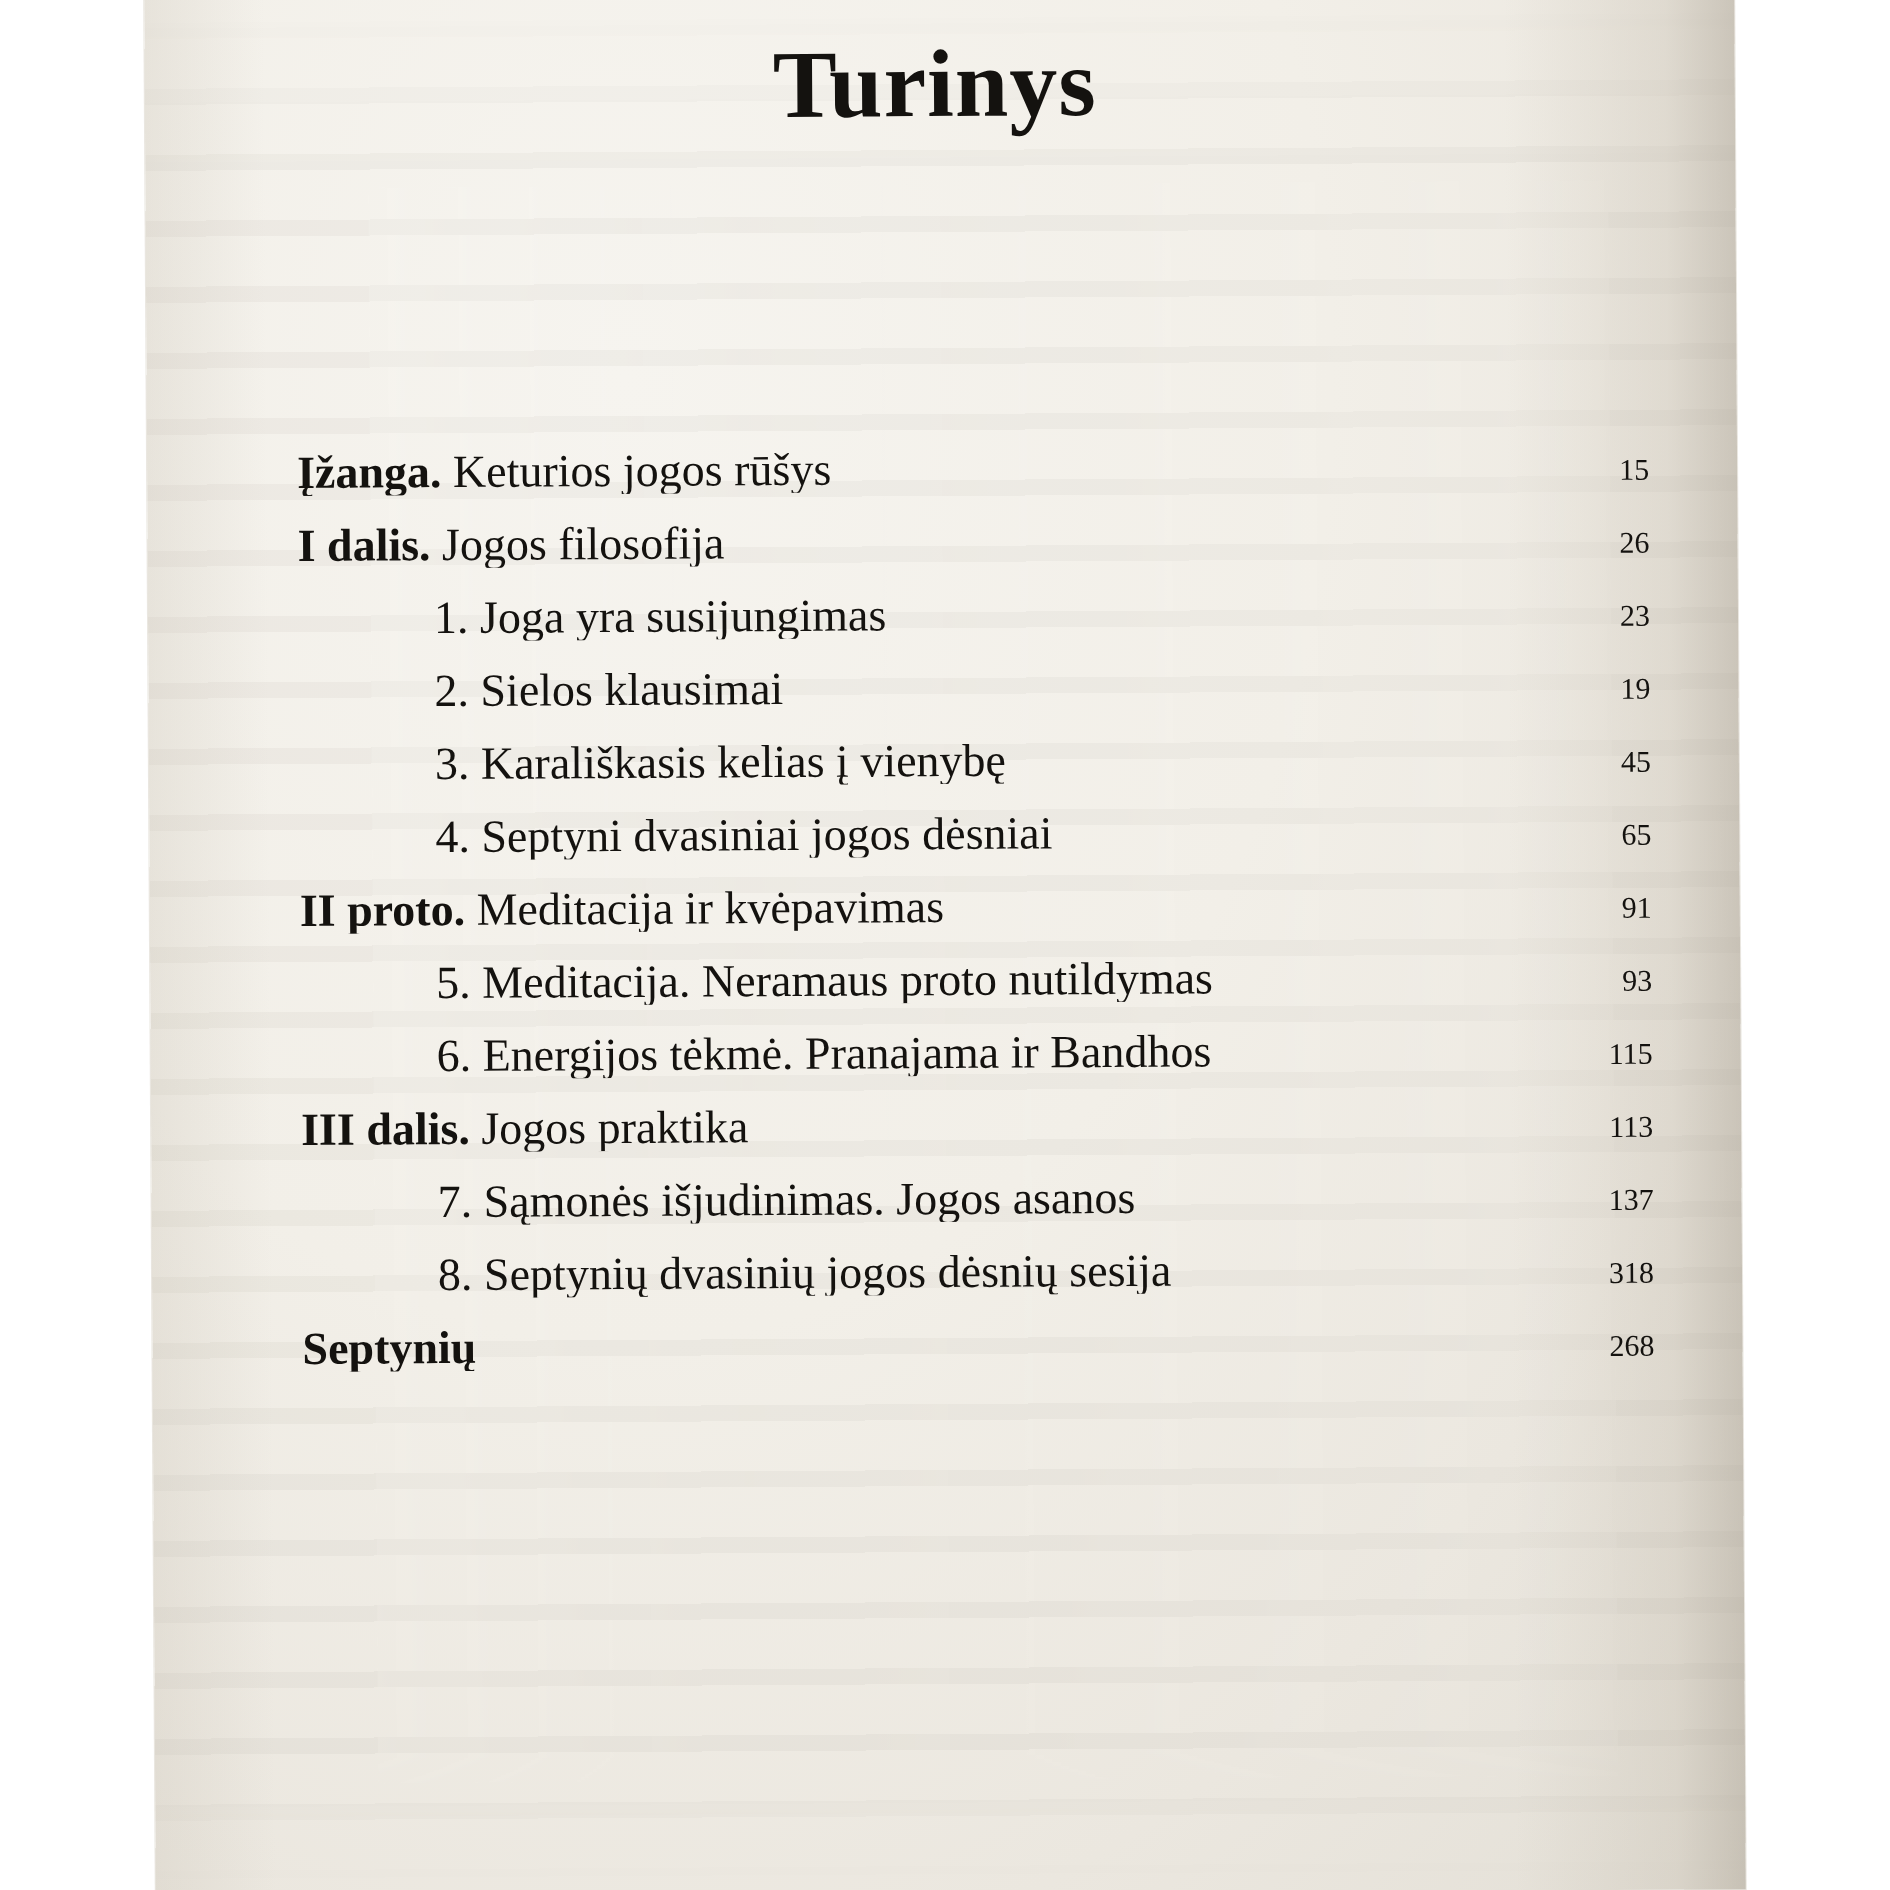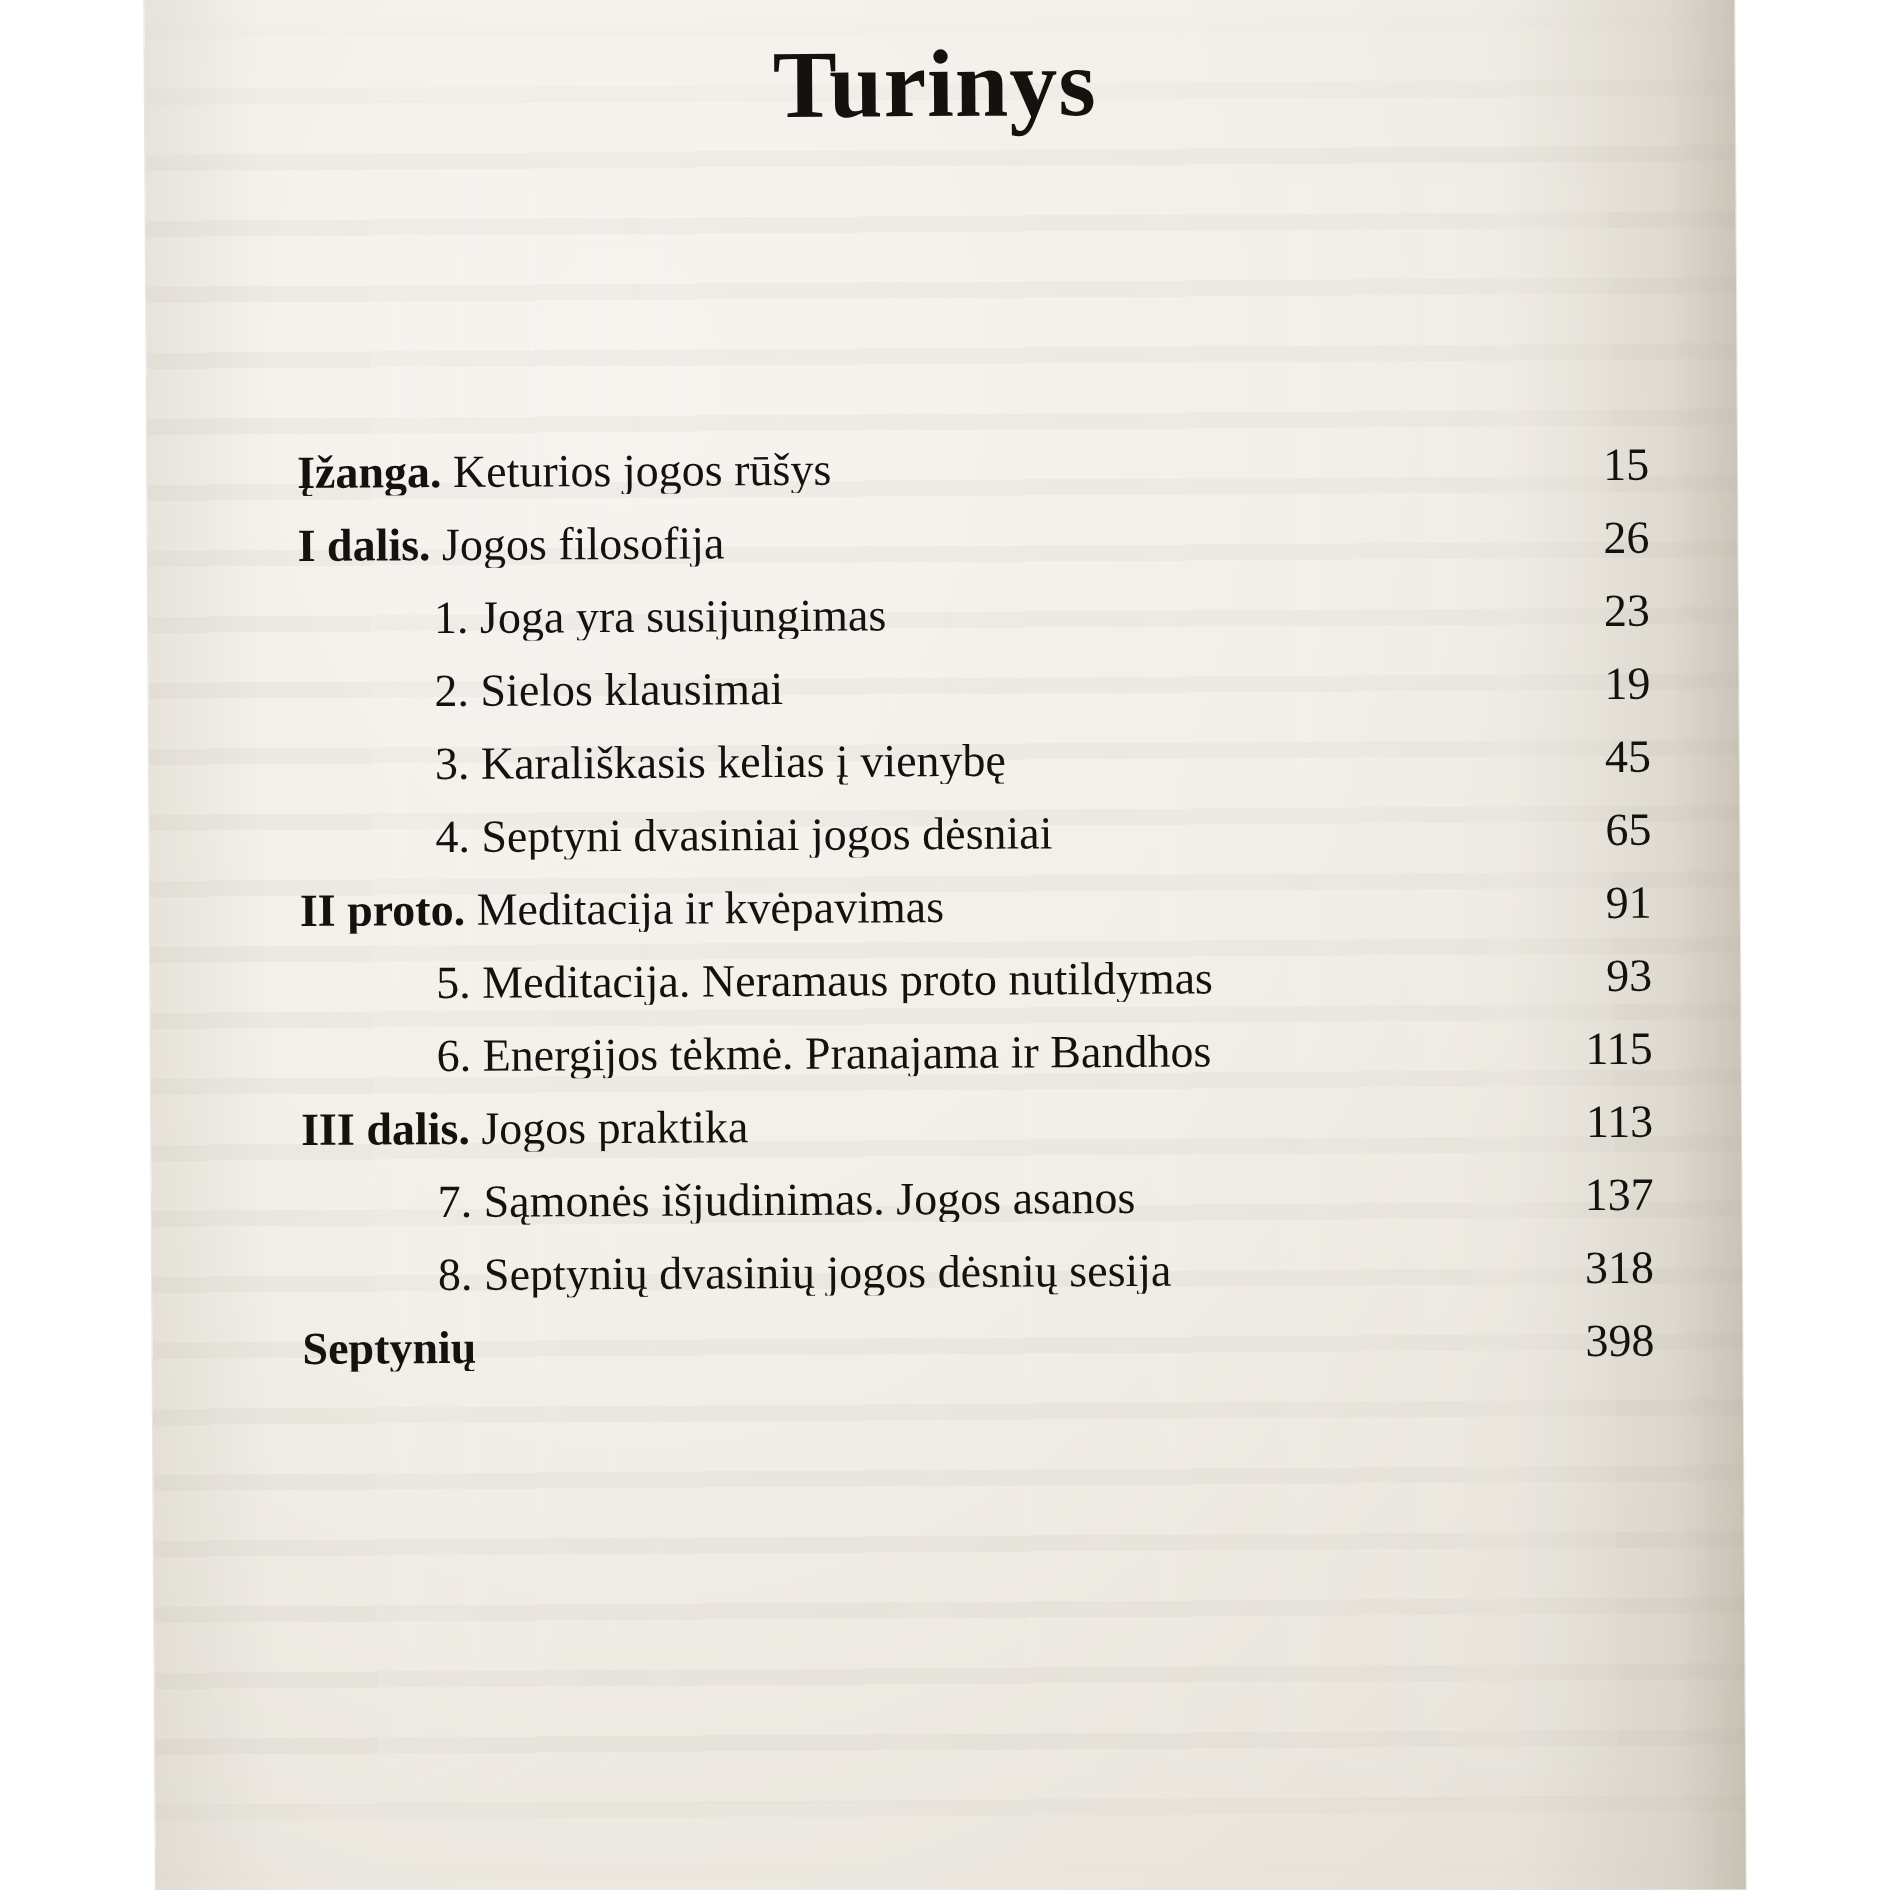--- a/index.html
+++ b/index.html
@@ -112,21 +112,21 @@
     flex: 1 1 auto;
     overflow: hidden;
   }
   .label .lead {
     font-weight: bold;
   }
   .page {
     flex: 0 0 auto;
     width: 110px;
     text-align: right;
-    font-size: 46px;
+    font-size: 30px;
   }
 </style>
 </head>
 <body>
 
 <div id="page-photo">
   <div id="bleed"></div>
   <div id="shade-left"></div>
   <div id="shade-right"></div>
 
@@ -176,17 +176,17 @@
         <div class="row indent">
           <div class="label"><span class="text">7. Sąmonės išjudinimas. Jogos asanos</span></div>
           <div class="page">137</div>
         </div>
         <div class="row indent">
           <div class="label"><span class="text">8. Septynių dvasinių jogos dėsnių sesija</span></div>
           <div class="page">318</div>
         </div>
         <div class="row gap-top">
           <div class="label"><span class="lead">Septynių</span></div>
-          <div class="page">398</div>
+          <div class="page">268</div>
         </div>
       </div>
   </div>
 </div>
 
 </body></html>

